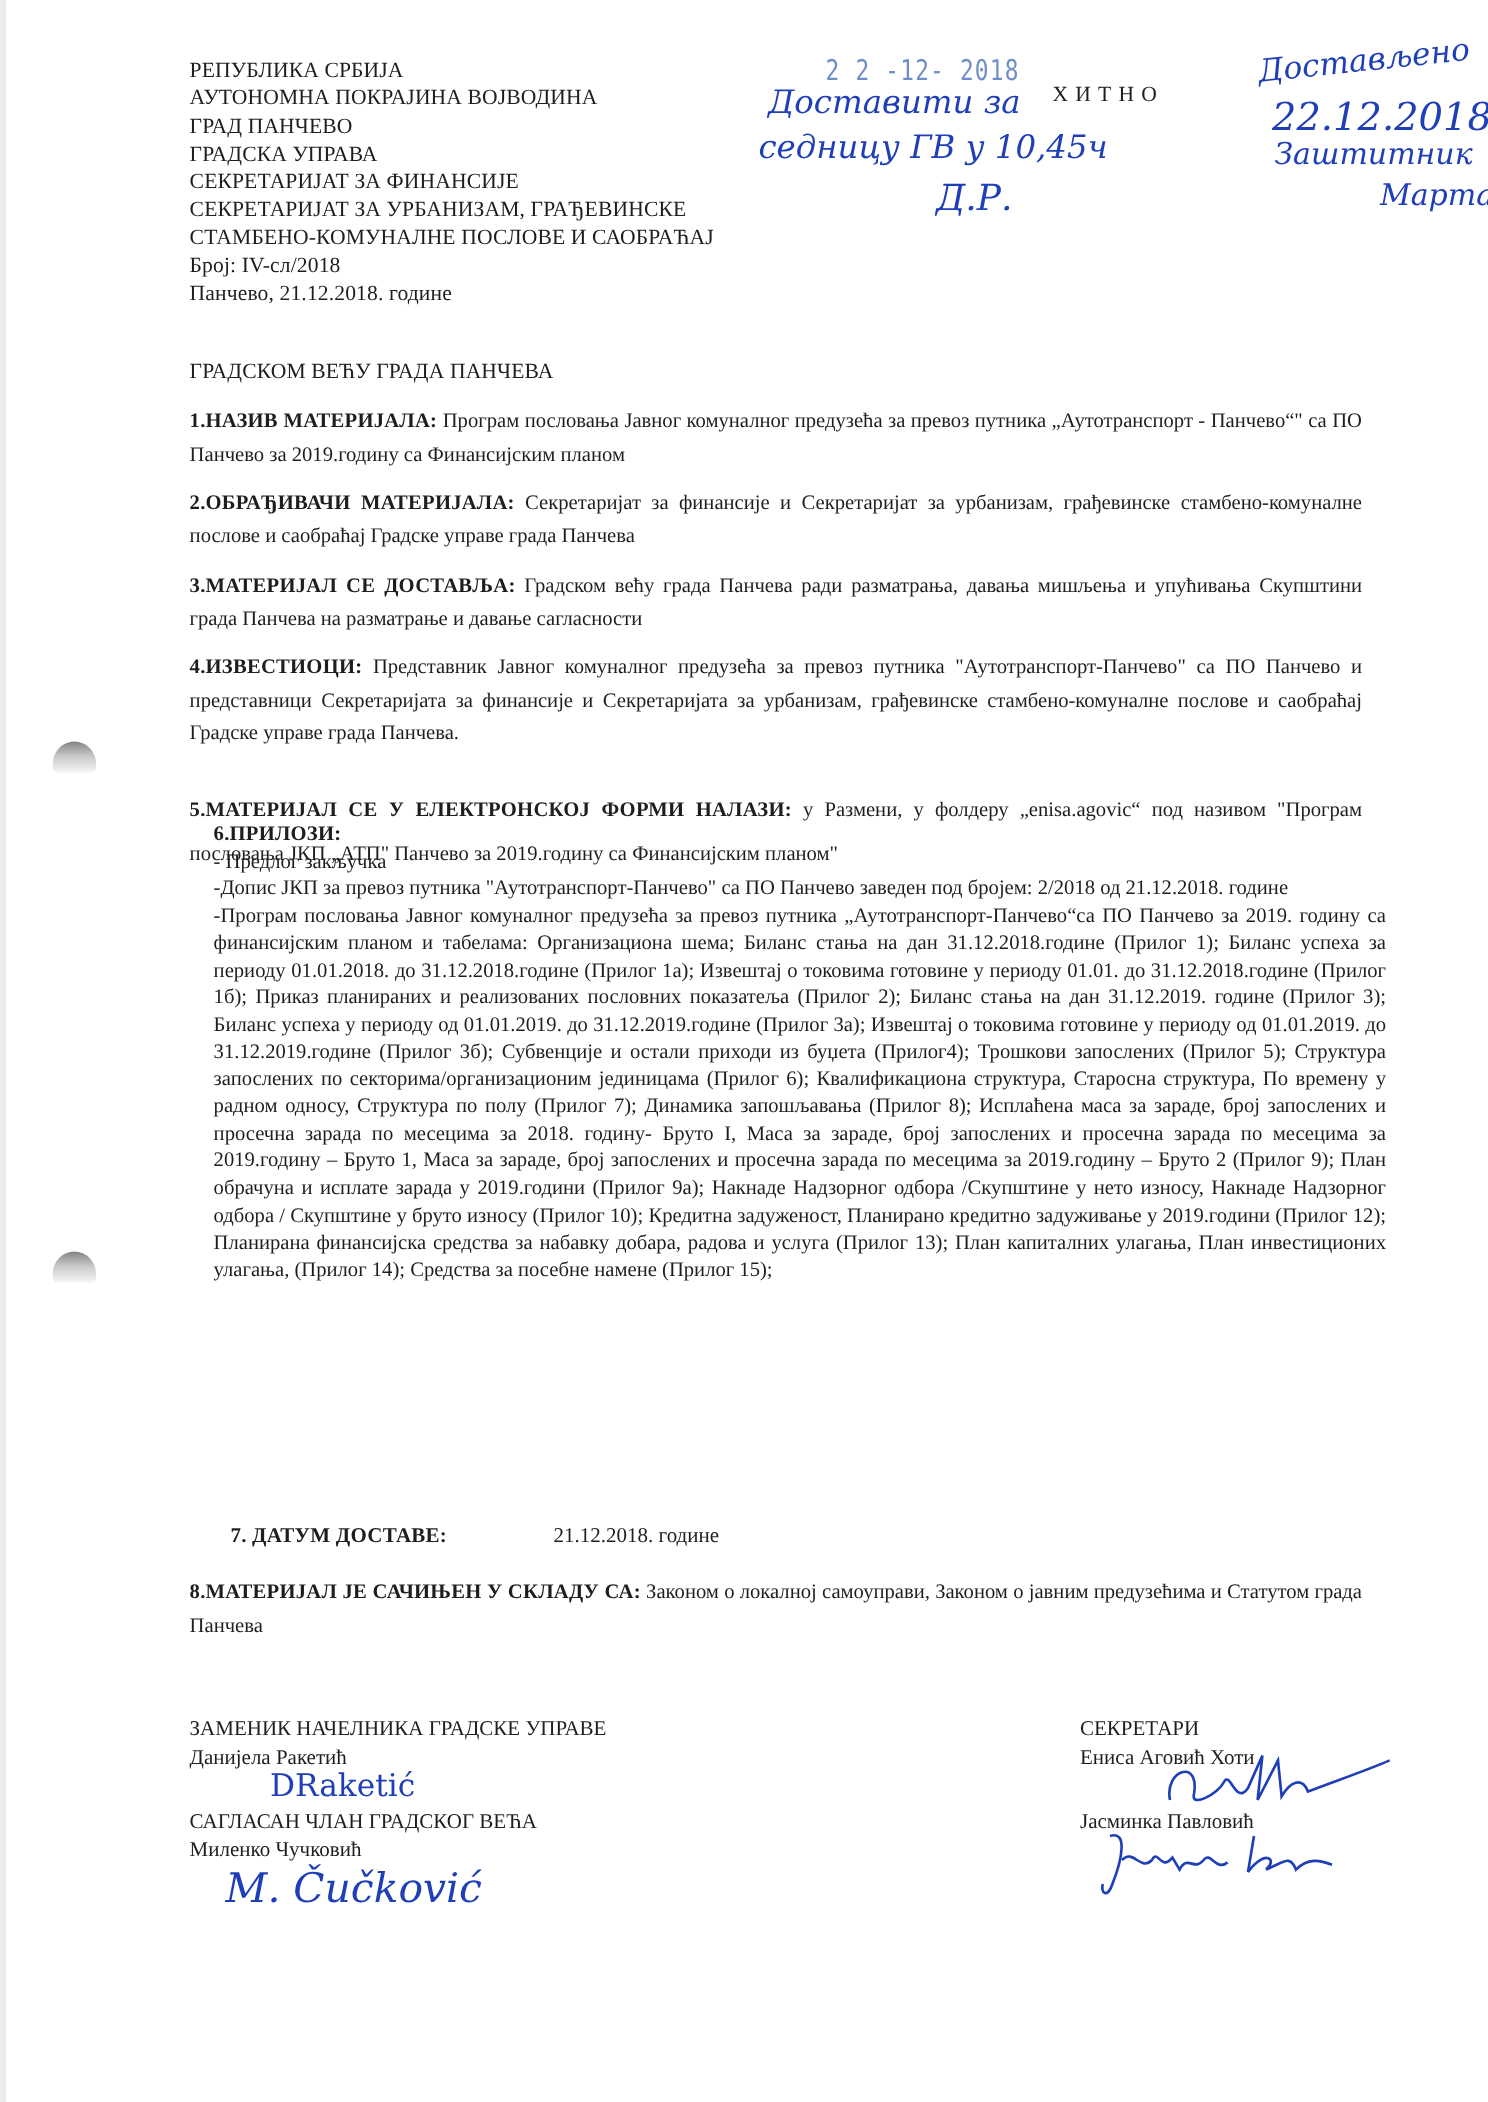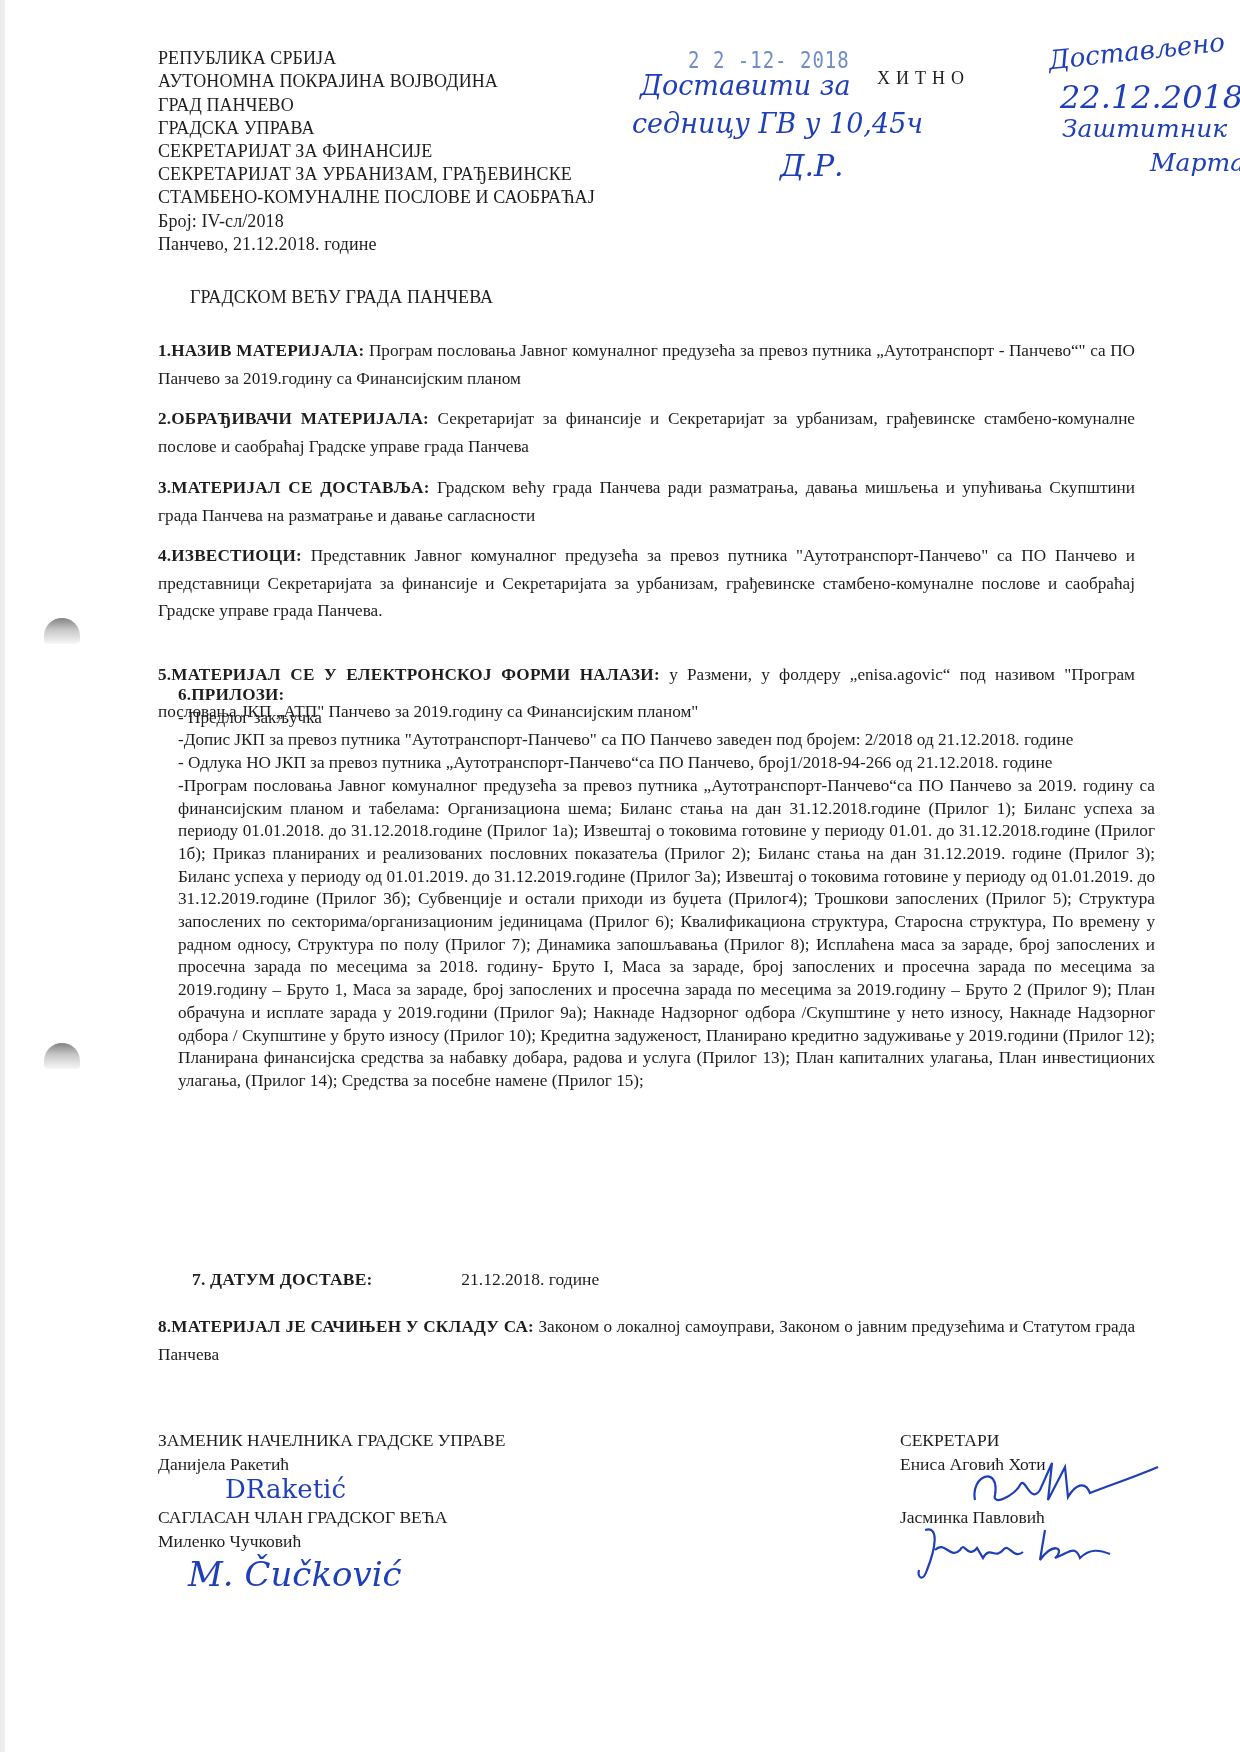--- a/index.html
+++ b/index.html
@@ -52,21 +52,21 @@
 
 <div class="hand" style="left:640px; top:70px; font-size:27px;">Доставити за</div>
 <div class="hand" style="left:632px; top:108px; font-size:27px;">седницу ГВ у 10,45ч</div>
 <div class="hand" style="left:780px; top:148px; font-size:30px;">Д.Р.</div>
 
 <div class="hand" style="left:1048px; top:36px; font-size:26px; transform:rotate(-6deg);">Достављено</div>
 <div class="hand" style="left:1060px; top:78px; font-size:32px;">22.12.2018</div>
 <div class="hand" style="left:1062px; top:114px; font-size:25px;">Заштитник</div>
 <div class="hand" style="left:1150px; top:148px; font-size:25px;">Мартa</div>
 
-<div class="ln hdr" style="top:286px;margin-left:32px;">ГРАДСКОМ ВЕЋУ ГРАДА ПАНЧЕВА</div>
+<div class="ln hdr" style="top:298px;">ГРАДСКОМ ВЕЋУ ГРАДА ПАНЧЕВА</div>
 
 <div class="par" style="top:337px;">
   <span class="lbl">1.НАЗИВ МАТЕРИЈАЛА:</span>
   <span>Програм пословања Јавног комуналног предузећа за превоз путника „Аутотранспорт - Панчево“" са ПО Панчево за 2019.годину са Финансијским планом</span>
 </div>
 <div class="par" style="top:405px;">
   <span class="lbl">2.ОБРАЂИВАЧИ МАТЕРИЈАЛА:</span>
   <span>Секретаријат за финансије и Секретаријат за урбанизам, грађевинске стамбено-комуналне послове и саобраћај Градске управе града Панчева</span>
 </div>
 <div class="par" style="top:474px;">
@@ -79,21 +79,20 @@
 </div>
 <div class="par" style="top:656px; line-height:37px;">
   <span class="lbl">5.МАТЕРИЈАЛ СЕ У ЕЛЕКТРОНСКОЈ ФОРМИ НАЛАЗИ:</span>
   <span>у Размени, у фолдеру „enisa.agovic“ под називом "Програм пословања ЈКП „АТП" Панчево за 2019.годину са Финансијским планом"</span>
 </div>
 
 <div class="par tight" style="top:684px;">
   <div class="lbl">6.ПРИЛОЗИ:</div>
   <div>- Предлог закључка</div>
   <div>-Допис ЈКП за превоз путника "Аутотранспорт-Панчево" са ПО  Панчево заведен под бројем: 2/2018 од 21.12.2018. године</div>
-  <div>- Одлука НО ЈКП  за превоз путника „Аутотранспорт-Панчево“са ПО Панчево, број1/2018-94-266 од 21.12.2018. године</div>
   <div>-Програм пословања Јавног комуналног предузећа за превоз путника „Аутотранспорт-Панчево“са ПО Панчево за 2019. годину са финансијским планом и табелама: Организациона шема; Биланс стања на дан 31.12.2018.године (Прилог 1); Биланс успеха за периоду 01.01.2018. до 31.12.2018.године (Прилог 1а); Извештај о токовима готовине у периоду 01.01. до 31.12.2018.године (Прилог 1б); Приказ планираних и реализованих пословних показатеља (Прилог 2); Биланс стања на дан 31.12.2019. године (Прилог 3); Биланс успеха у периоду од 01.01.2019. до 31.12.2019.године (Прилог 3а); Извештај о токовима готовине у периоду од 01.01.2019. до 31.12.2019.године (Прилог 3б); Субвенције и остали приходи из буџета (Прилог4); Трошкови запослених (Прилог 5); Структура запослених по секторима/организационим јединицама (Прилог 6); Квалификациона структура, Старосна структура, По времену у радном односу, Структура по полу (Прилог 7); Динамика запошљавања (Прилог 8); Исплаћена маса за зараде, број запослених и просечна зарада по месецима за 2018. годину- Бруто I, Маса за зараде, број запослених и просечна зарада по месецима за 2019.годину – Бруто 1, Маса за зараде, број запослених и просечна зарада по месецима за 2019.годину – Бруто 2 (Прилог 9); План обрачуна и исплате зарада у 2019.години (Прилог 9а); Накнаде Надзорног одбора /Скупштине у нето износу, Накнаде Надзорног одбора / Скупштине у бруто износу (Прилог 10); Кредитна задуженост, Планирано кредитно задуживање у 2019.години (Прилог 12); Планирана финансијска средства за набавку добара, радова и услуга (Прилог 13); План капиталних улагања, План инвестиционих улагања, (Прилог 14); Средства за посебне намене (Прилог 15);</div>
 </div>
 
 <div class="ln" style="top:1268px; font-size:17.5px;margin-left:34px;">
   <span class="lbl">7. ДАТУМ ДОСТАВЕ:</span>
   <span style="display:inline-block; width:80px;"></span>
   <span>21.12.2018. године</span>
 </div>
 
 <div class="par" style="top:1313px;">

